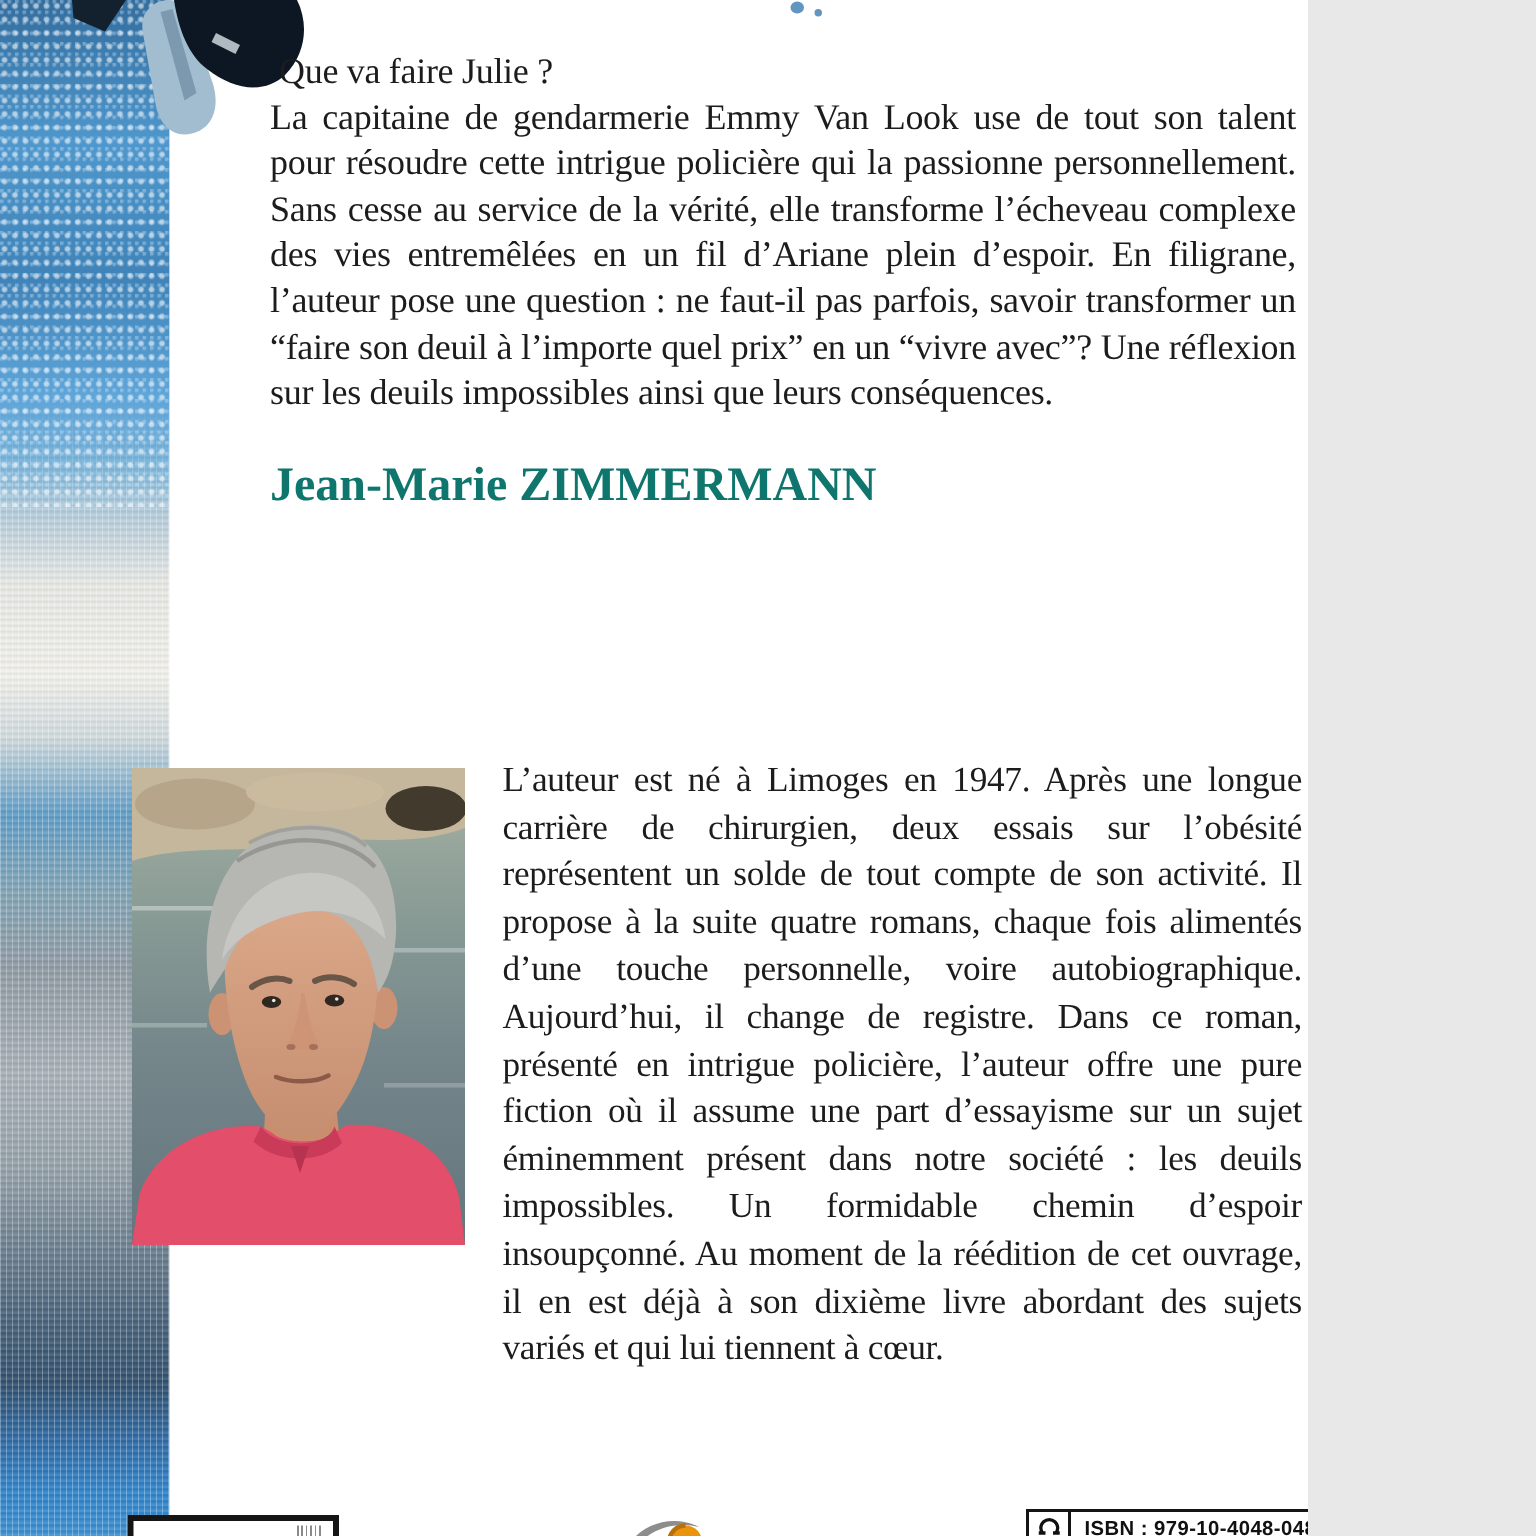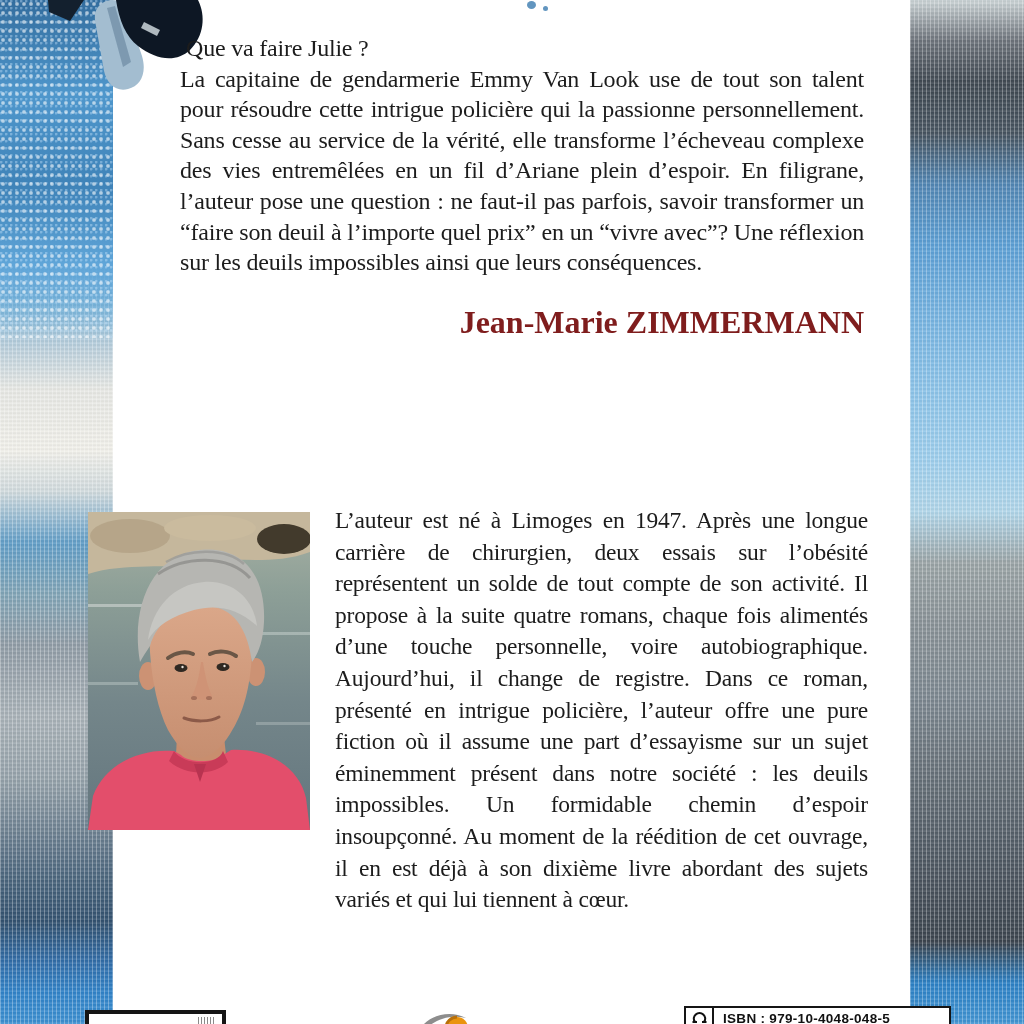--- a/index.html
+++ b/index.html
@@ -1,16 +1,16 @@
 <!DOCTYPE html>
 <html lang="fr"><head>
 <meta charset="utf-8">
 <style>
   html,body{margin:0;padding:0;background:#e8e8e8;}
-  .page{position:relative;width:1024px;height:1024px;overflow:hidden;background:#fff;
+  .page{position:relative;width:872px;height:1024px;overflow:hidden;background:#fff;
         font-family:"Liberation Serif", serif;color:#1c1c1c;}
 
   
   .bg-strip{position:absolute;top:0;height:1024px;z-index:0;}
   .bg-strip::after{content:"";position:absolute;inset:0;pointer-events:none;
     background:
       repeating-linear-gradient(90deg, rgba(255,255,255,.30) 0 1px, rgba(255,255,255,0) 1px 4px),
       repeating-linear-gradient(0deg, rgba(255,255,255,.10) 0 1px, rgba(0,0,0,.05) 3px, rgba(0,0,0,0) 4px);}
   .bg-left{left:0;width:113px;background:linear-gradient(180deg,
       #2e6595 0%,#3f85bd 6%,#4f9bd0 12%,#4f9bd0 18%,#66a9d8 24%,#8abcd8 30%,#b9cedb 34%,
@@ -33,22 +33,22 @@
 
   .diver{position:absolute;left:18px;top:0;width:200px;height:100px;z-index:2;}
   .bubble{position:absolute;border-radius:50%;background:rgba(70,130,180,.85);z-index:2;}
   .bubble1{left:527px;top:1px;width:9px;height:8px;}
   .bubble2{left:543px;top:6px;width:5px;height:5px;}
 
   
   .content{position:absolute;left:180px;top:33px;width:684px;z-index:2;}
   .synopsis p{margin:0;text-align:justify;font-size:24px;line-height:30.6px;letter-spacing:-0.2px;}
   .synopsis p.first{text-indent:6px;}
-  .author-name{margin:25px 0 0 0;text-align:right;font-size:32px;line-height:38px;
-               font-weight:bold;color:#7f1d1d;}
+  .author-name{margin:25px 0 0 0;text-align:left;font-size:32px;line-height:38px;
+               font-weight:bold;color:#0f766e;}
 
   .bio-row{position:absolute;left:88px;top:505px;width:780px;z-index:2;display:flex;gap:25px;align-items:flex-start;}
   .author-photo{flex:none;width:222px;height:318px;margin-top:7px;overflow:hidden;}
   .author-photo svg{display:block;width:100%;height:100%;}
   .bio-text{flex:1;margin:0;text-align:justify;font-size:23.5px;line-height:31.6px;letter-spacing:-0.2px;}
 
   
   .barcode-box{position:absolute;left:85px;top:1010px;width:141px;height:34px;background:#fff;
                border:4px solid #151515;box-sizing:border-box;z-index:3;}
   .bc-mark{position:absolute;right:8px;top:3px;width:16px;height:9px;

